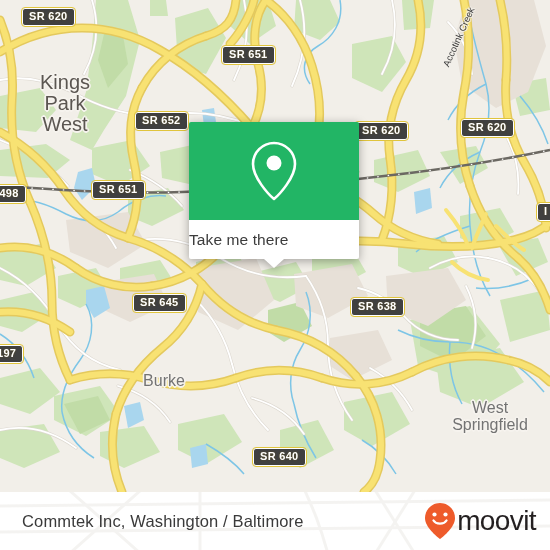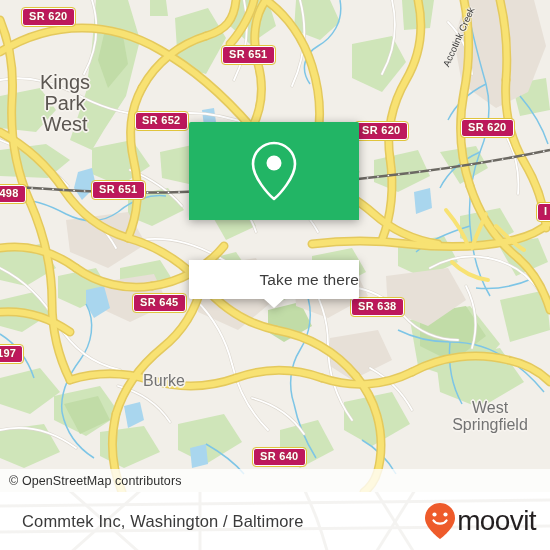--- a/index.html
+++ b/index.html
@@ -47,21 +47,21 @@
   .label-town   { font-size: 16px; color: #737373; }
   .label-water  {
     font-size: 9.5px;
     color: #3a3a3a;
     text-shadow: 1.4px 0 #f2efe9, -1.4px 0 #f2efe9, 0 1.4px #f2efe9, 0 -1.4px #f2efe9;
   }
 
   
   .shield {
     position: absolute;
-    background: #be185d;
+    background: #404040;
     border: 1.6px solid #ffffff;
     outline: 1.3px solid #e0c43c;
     border-radius: 3px;
     color: #ffffff;
     font-size: 11px;
     font-weight: bold;
     letter-spacing: .3px;
     padding: 1px 6px 2px 6px;
     line-height: 13px;
     white-space: nowrap;
@@ -86,23 +86,22 @@
     display: flex;
     align-items: center;
     justify-content: center;
   }
   #popup-bottom {
     height: 39px;
     background: #ffffff;
     border-radius: 0 0 2px 2px;
     display: flex;
     align-items: center;
-    justify-content: flex-end;
+    justify-content: flex-start;
     position: relative;
-    margin-top: 40px;
   }
   #popup-cta {
     font-size: 15.5px;
     color: #3c3c3c;
     letter-spacing: .1px;
   }
   #popup-tail {
     position: absolute;
     left: 50%;
     bottom: -9px;
@@ -460,23 +459,20 @@
           <path d="M26 4 C14.4 4 5 13.4 5 25 C5 38.5 20.5 55.5 26 60 C31.5 55.5 47 38.5 47 25 C47 13.4 37.6 4 26 4 Z" fill="none" stroke="#ffffff" stroke-width="2.6" stroke-linejoin="round"></path>
           <circle cx="26" cy="24" r="7.5" fill="#ffffff"></circle>
         </svg>
       </div>
       <div id="popup-bottom">
         <span id="popup-cta">Take me there</span>
         <div id="popup-tail"></div>
       </div>
     </div>
 
-    <div id="attrib">
-      <span>© OpenStreetMap contributors</span>
-    </div>
   </div>
 
   <div id="footer">
     <svg id="footer-bg" viewBox="0 0 550 58">
       <g fill="none" stroke="#eceae6" stroke-width="3">
         <path d="M60 -10 L150 70"></path>
         <path d="M150 -10 L60 70"></path>
         <path d="M200 -10 L200 70"></path>
         <path d="M300 -12 C310 10 320 30 330 70"></path>
         <path d="M370 -10 L420 70"></path>

